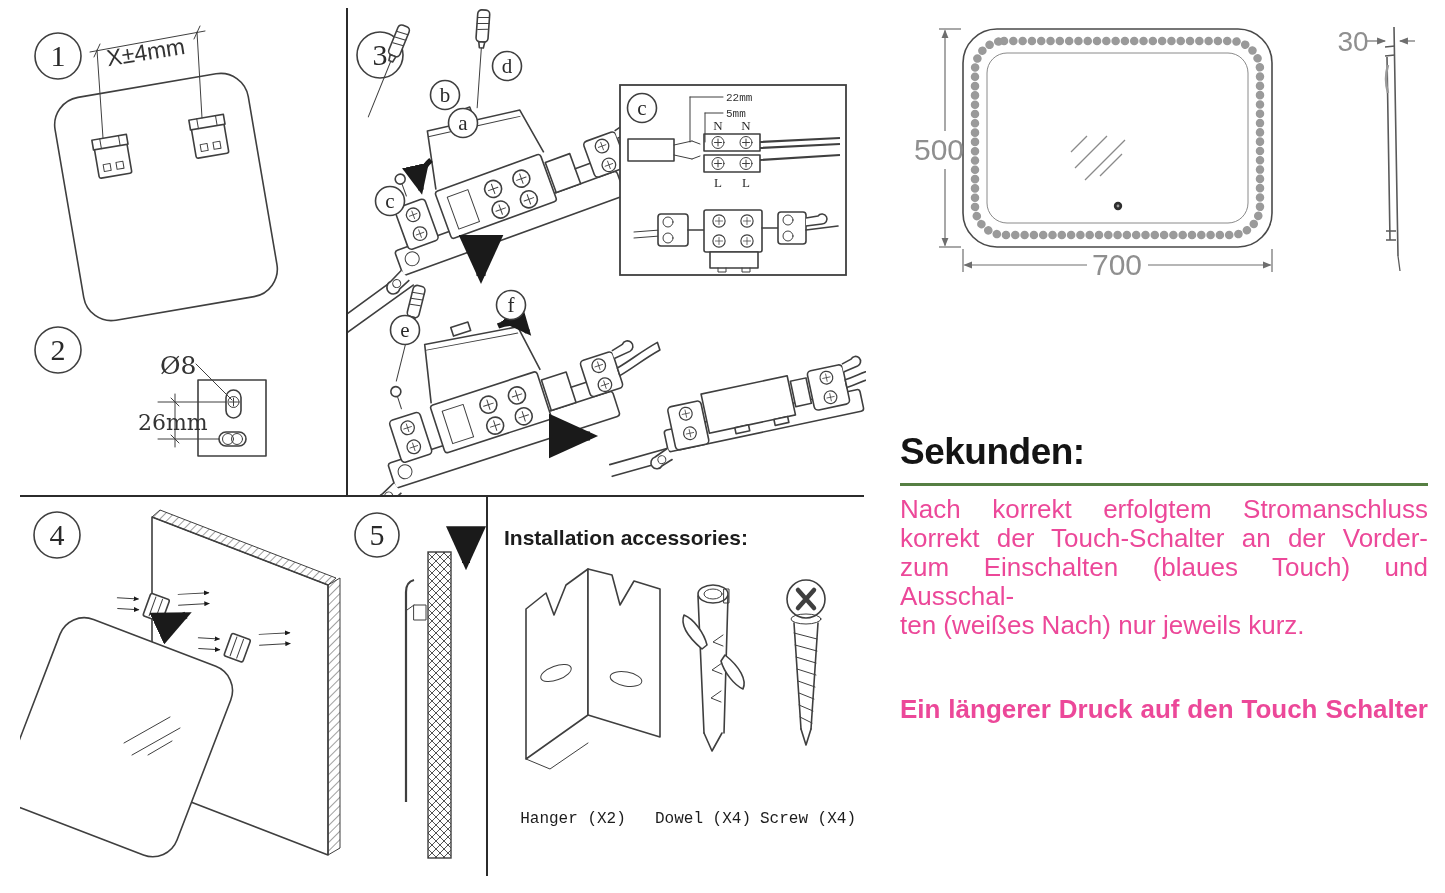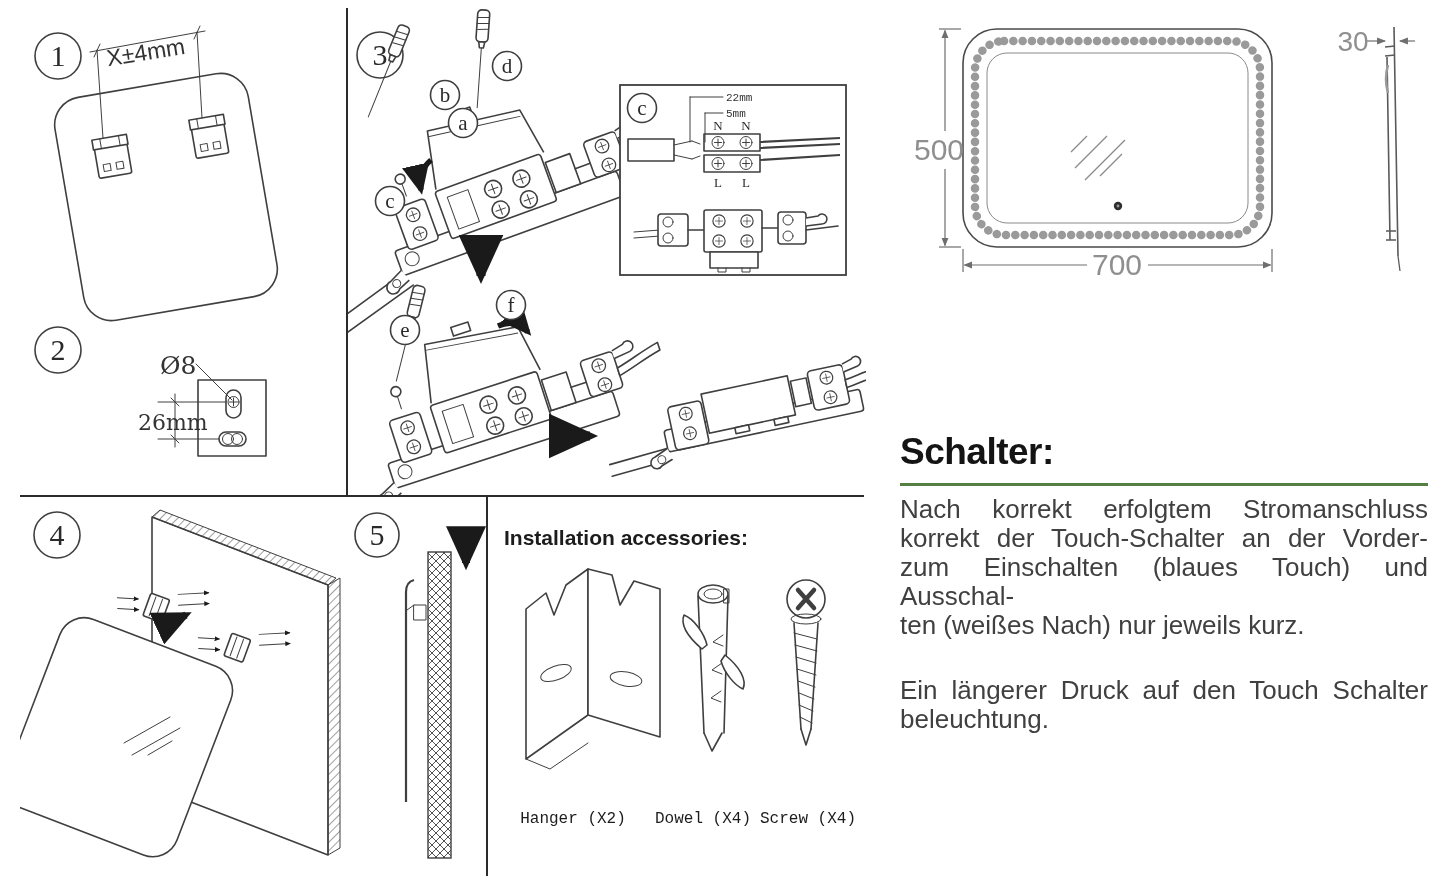--- a/index.html
+++ b/index.html
@@ -25,22 +25,22 @@
   .nlt{font:13px "Liberation Serif",serif;fill:#2a2a2a;text-anchor:middle;}
   .monot{font:16px "Liberation Mono",monospace;fill:#1c1c1c;text-anchor:middle;}
   .acct{font:bold 21px "Liberation Sans",sans-serif;fill:#1c1c1c;}
   .gray30{font:30px "Liberation Sans",sans-serif;fill:#8f8f8f;text-anchor:middle;}
   .gray28{font:28px "Liberation Sans",sans-serif;fill:#8f8f8f;text-anchor:middle;}
   
   #bedienung{position:absolute;left:900px;top:430px;width:528px;}
   #bed-title{font-size:37px;font-weight:bold;color:#141414;letter-spacing:-0.5px;
              font-family:"Liberation Sans",sans-serif;line-height:44px;}
   #bed-rule{height:3px;background:#567f43;margin-top:9px;}
-  .bedpara{margin-top:9px;font-size:26px;line-height:29px;color:#404040;}
-  .bedpara.second{margin-top:36px;}
+  .bedpara{margin-top:9px;font-size:26px;line-height:29px;color:#ec4899;}
+  .bedpara.second{margin-top:55px;font-weight:bold;}
   .jline{text-align:justify;text-align-last:justify;}
   .jline.last{text-align-last:left;}
 </style>
 </head>
 <body>
 
 <div id="page">
 
   <div id="diagram-grid">
     <div class="gline" style="left:326px;top:0;width:2px;height:487px;"></div>
@@ -415,27 +415,26 @@
       <path d="M499,17 L503,246 M492,47 L495,230" stroke="#5a5a5a" stroke-width="1.6" fill="none"></path>
       <path d="M490,37 L500,36 M490,46 L500,45 M491,221 L501,221 M491,230 L501,230 M503,246 L505,261" stroke="#5a5a5a" stroke-width="1.3" fill="none"></path>
       <path d="M493,55 q-4,14 0,28" stroke="#9a9a9a" stroke-width="2.5" fill="none"></path>
       <line x1="472" y1="31" x2="490" y2="31" class="dim" marker-end="url(#ahm)"></line>
       <line x1="520" y1="31" x2="505" y2="31" class="dim" marker-end="url(#ahm)"></line>
       <text x="458" y="41" class="gray28">30</text>
     </g>
   </svg>
 
   <div id="bedienung">
-    <div id="bed-title">Schalter:</div>
+    <div id="bed-title">Sekunden:</div>
     <div id="bed-rule"></div>
     <div class="bedpara">
       <div class="jline">Nach korrekt erfolgtem Stromanschluss</div>
       <div class="jline">korrekt der Touch-Schalter an der Vorder-</div>
       <div class="jline">zum Einschalten (blaues Touch) und Ausschal-</div>
       <div class="jline last">ten (weißes Nach) nur jeweils kurz.</div>
     </div>
     <div class="bedpara second">
       <div class="jline">Ein längerer Druck auf den Touch Schalter</div>
-      <div class="jline last">beleuchtung.</div>
     </div>
   </div>
 
 </div>
 
 </body></html>

